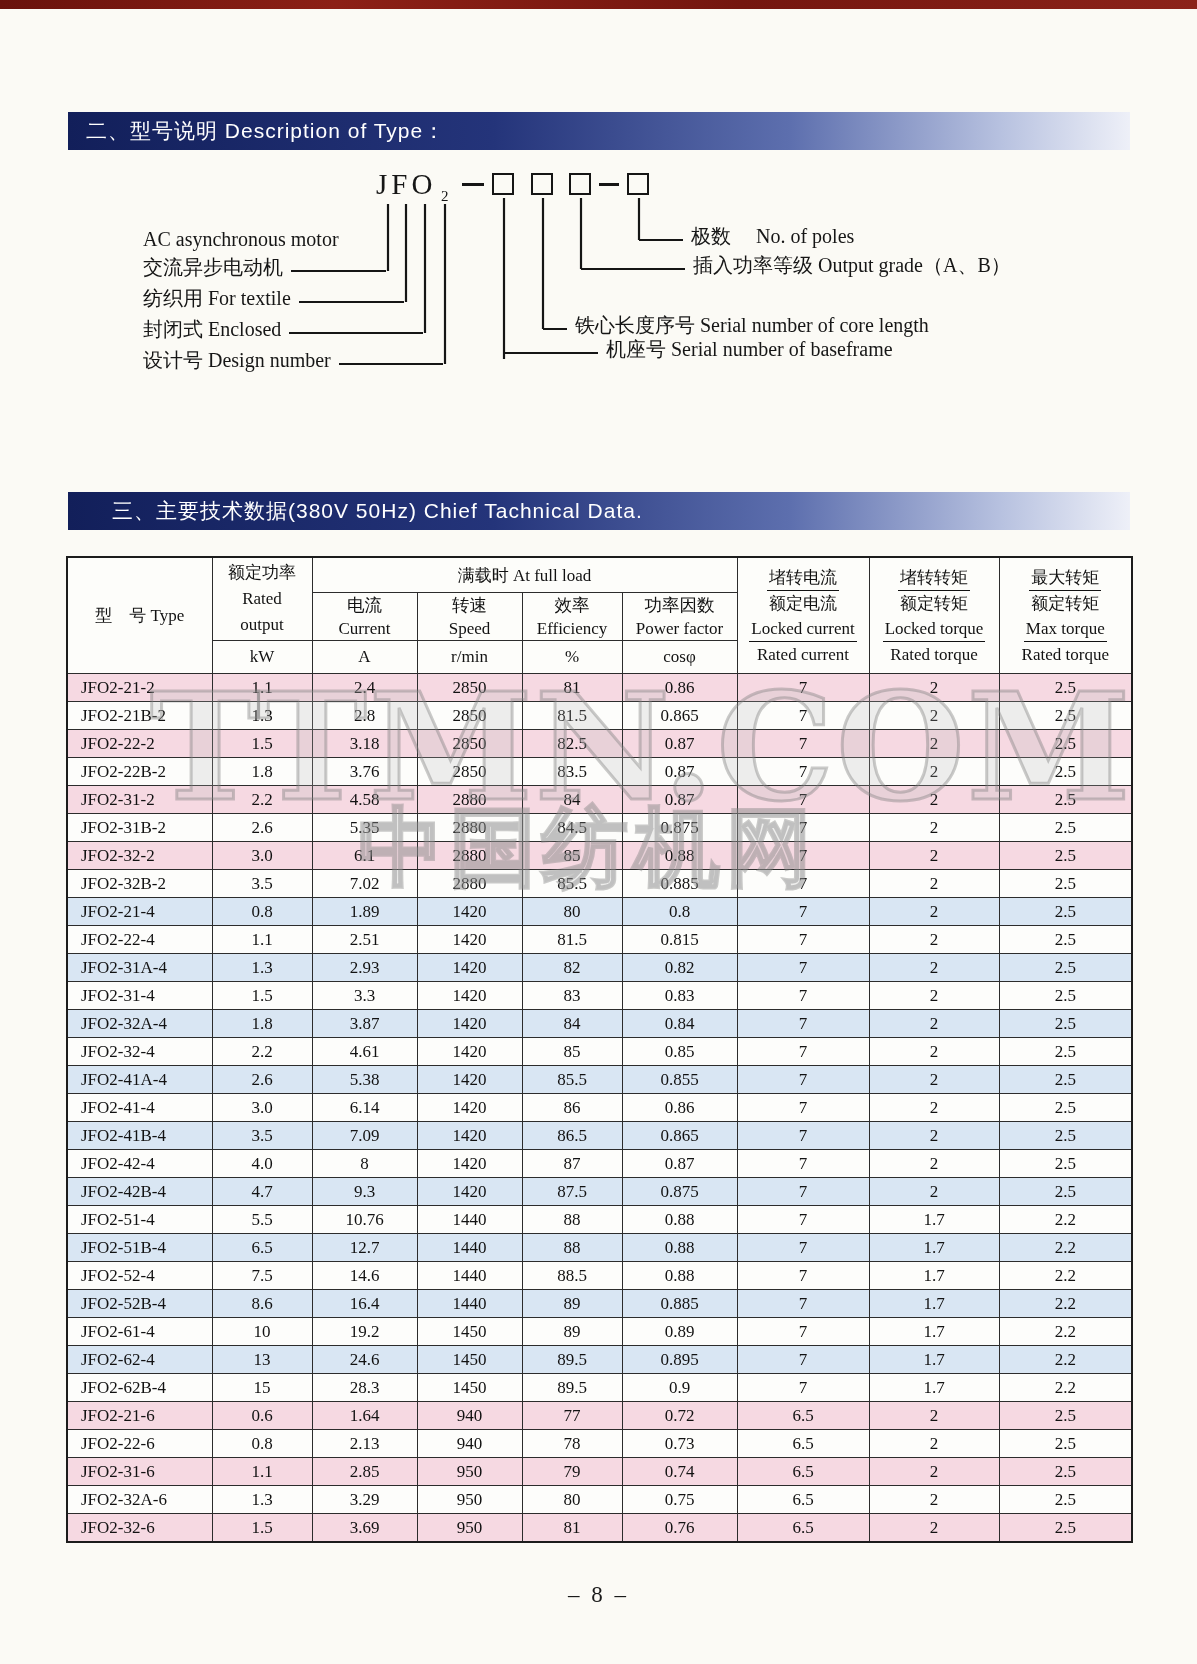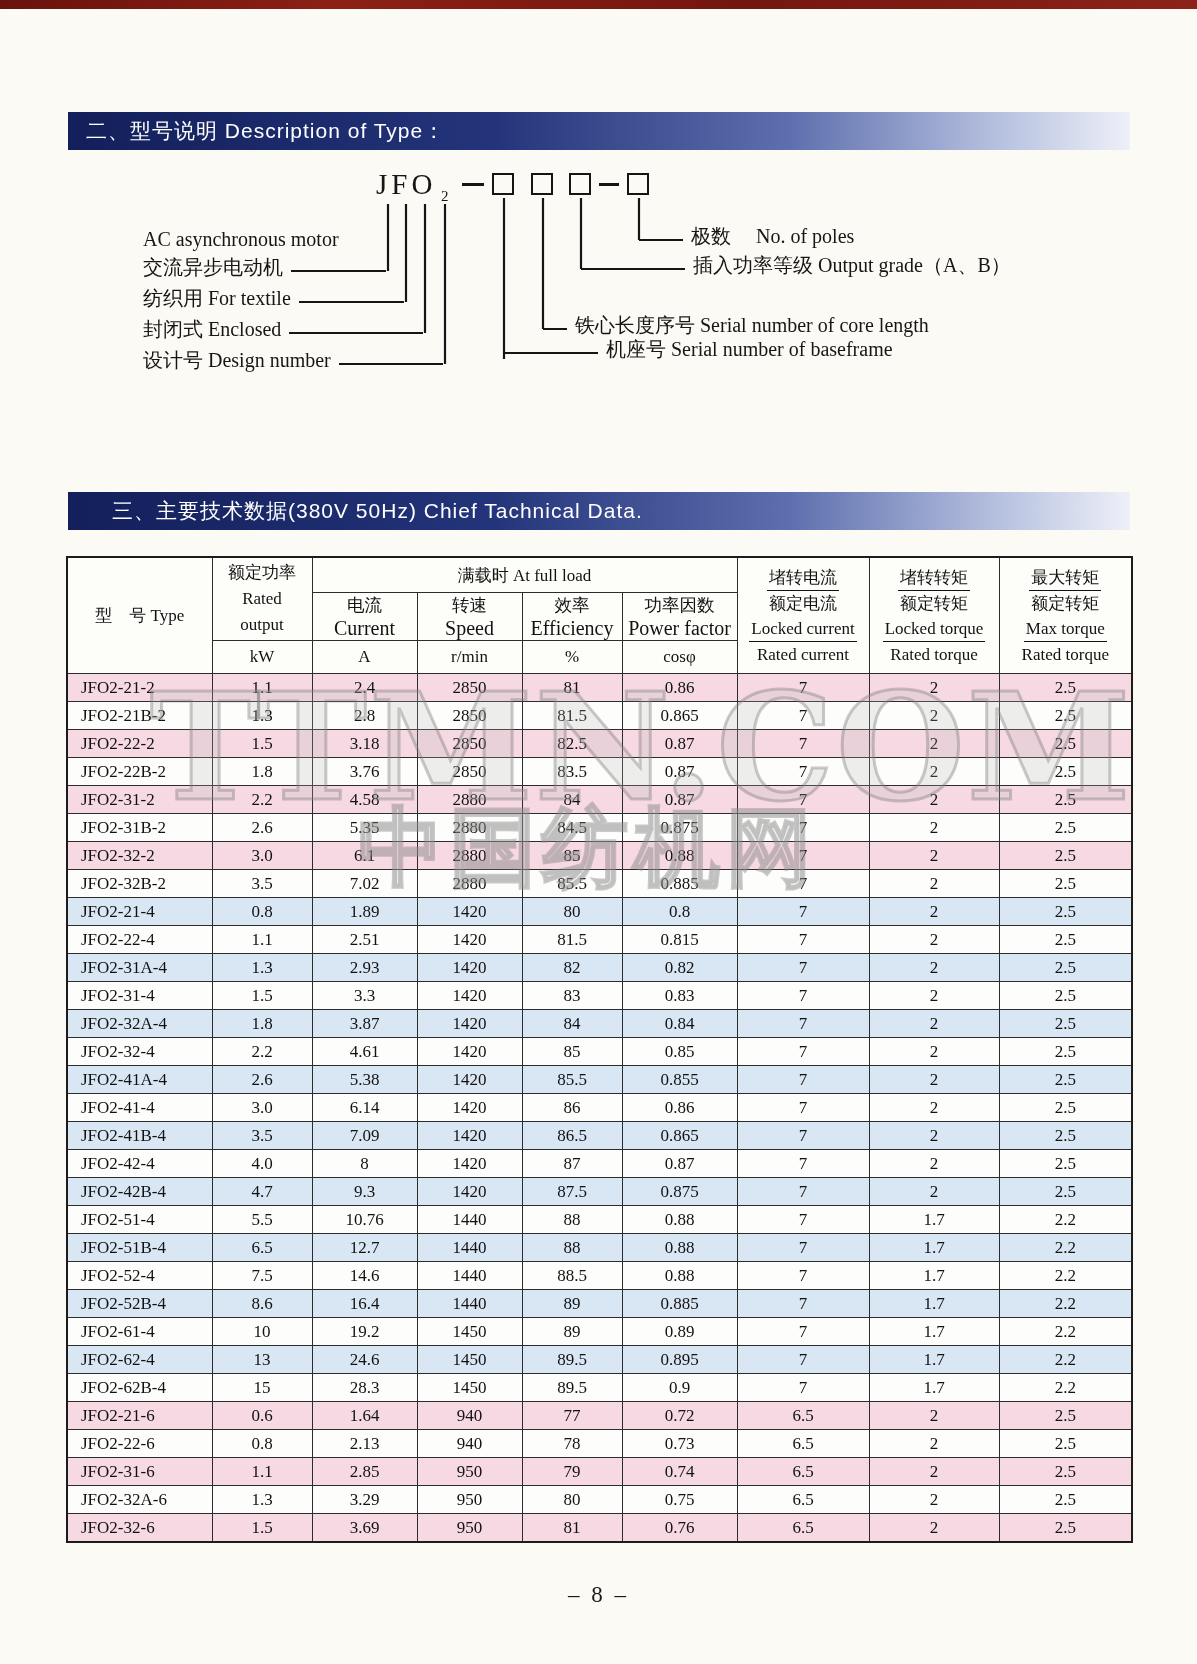--- a/index.html
+++ b/index.html
@@ -33,21 +33,21 @@
   #spec{position:absolute;left:66px;top:556px;width:1065px;border-collapse:collapse;
     table-layout:fixed;background:#fdfdfa;font-size:17px;border:2.6px solid #1c1c1c;}
   #spec th,#spec td{border:1.5px solid #2c2c2c;text-align:center;font-weight:normal;padding:0;color:#121212;}
   #spec td{height:27px;}
   col.c0{width:145px;} col.c1{width:100px;} col.c2{width:105px;} col.c3{width:105px;}
   col.c4{width:100px;} col.c5{width:115px;} col.c6{width:132px;} col.c7{width:130px;} col.c8{width:133px;}
   .hr1 th{height:34px;}
   .hr2 th{height:46px;}
   .hr3 th{height:32px;}
   #spec thead .cn{display:block;font-size:17.5px;line-height:24px;}
-  #spec thead .en{display:block;font-size:20px;line-height:23px;}
+  #spec thead .en{display:block;font-size:17px;line-height:23px;}
   .stack div{line-height:26px;}
   .ratio div{line-height:25px;}
   .u{display:inline-block;border-bottom:1.6px solid #111;padding:0 2px;}
   #spec tbody .type-cell{text-align:left;padding-left:13px;}
   tr.tint-pink{background:#f6d9e2;}
   tr.tint-blue{background:#d9e6f3;}
   tr.tint-none{background:#fdfdfb;}
   tr.sec-start td{border-top:3px solid #1e1e1e;}
   
   .wm{position:absolute;pointer-events:none;z-index:6;font-weight:bold;white-space:nowrap;

